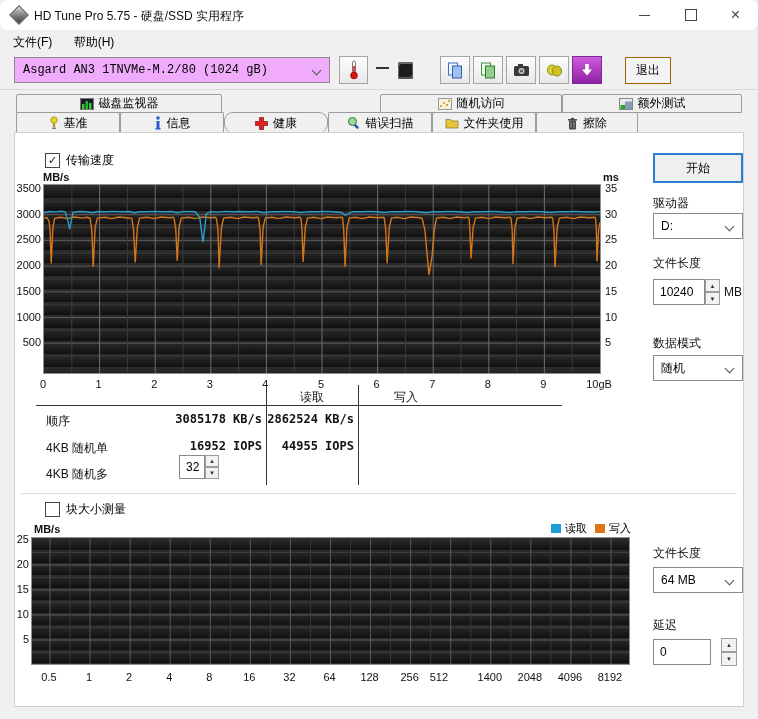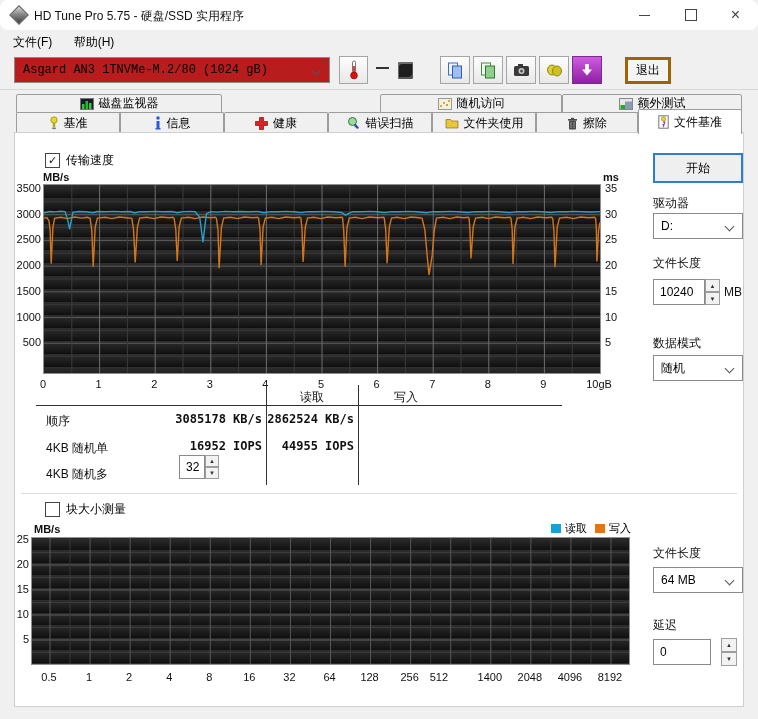--- a/index.html
+++ b/index.html
@@ -18,33 +18,33 @@
   .glyph-min{width:11px;height:1px;background:#444;}
   .glyph-max{width:10px;height:10px;border:1px solid #444;}
   .glyph-close{font-size:16px;color:#444;line-height:16px;font-weight:400;}
 
   
   .menubar{position:absolute;top:30px;left:0;right:0;height:22px;background:#f0f0f0;}
   .menu-item{display:inline-block;padding:4px 9px;font-size:12px;}
 
   
   .toolbar{position:absolute;top:52px;left:0;right:0;height:37px;background:#f0f0f0;border-bottom:1px solid #d7d7d7;}
-  .drive-select{position:absolute;left:14px;top:5px;width:316px;height:26px;background:#b91c1c;
+  .drive-select{position:absolute;left:14px;top:5px;width:316px;height:26px;background:#f0abfc;
                 border:1px solid #8a8a8a;box-sizing:border-box;
                 font-family:"Liberation Mono","DejaVu Sans Mono",monospace;font-size:12px;
                 line-height:24px;padding:0 36px 0 8px;white-space:nowrap;overflow:hidden;}
   .chev{position:absolute;right:9px;top:9px;width:6px;height:6px;border-right:1px solid #555;
         border-bottom:1px solid #555;transform:rotate(45deg);}
   .tool-btn{position:absolute;top:4px;height:28px;box-sizing:border-box;border:1px solid #a5a5a5;
             background:linear-gradient(#fdfdfd,#e8e8e8);display:flex;align-items:center;justify-content:center;}
   .temp-dash{position:absolute;top:15px;width:13px;height:2px;background:#333;}
   .temp-status{position:absolute;top:10px;width:15px;height:17px;background:#1d1d1d;border-radius:2px;
                box-shadow:inset 2px 3px 0 -1px #6a6a6a, inset -3px -4px 0 -2px #555;}
   .exit-btn{position:absolute;left:625px;top:5px;width:46px;height:27px;box-sizing:border-box;
-            border:3px solid #a16207;background:#f4f4f4;display:flex;align-items:center;justify-content:center;font-size:12px;}
+            border:1px solid #a16207;background:#f4f4f4;display:flex;align-items:center;justify-content:center;font-size:12px;}
 
   
   .tab{position:absolute;box-sizing:border-box;background:#f0f0f0;border:1px solid #9c9c9c;
        border-radius:2px 2px 0 0;display:flex;align-items:center;justify-content:center;gap:5px;font-size:12px;}
   .tab.row1{top:94px;height:19px;}
   .tab.row2{top:112px;height:21px;border-bottom:none;}
   .tab.active{background:#fff;top:109px;height:25px;z-index:5;}
   .tab svg{flex:0 0 auto;}
 
   
@@ -196,21 +196,21 @@
     <span>额外测试</span>
   </div>
   <div class="tab row2" style="left:120px;width:104px;">
     <svg width="8" height="14" viewBox="0 0 8 14">
       <circle cx="4" cy="2" r="1.8" fill="#2a5bd7"></circle>
       <rect x="2.5" y="5" width="3" height="7" fill="#2a5bd7"></rect>
         <rect x="1.5" y="12" width="5" height="1.5" fill="#2a5bd7"></rect>
     </svg>
     <span>信息</span>
   </div>
-  <div class="tab row2" style="left:224px;width:104px;">
+  <div class="tab row2" style="left:224px;width:104px;border-radius:9px;">
     <svg width="13" height="13" viewBox="0 0 13 13">
       <polygon points="4.5,0.5 8.5,0.5 8.5,4.5 12.5,4.5 12.5,8.5 8.5,8.5 8.5,12.5 4.5,12.5 4.5,8.5 0.5,8.5 0.5,4.5 4.5,4.5" fill="#d22" stroke="#801010" stroke-width="0.7"></polygon>
     </svg>
     <span>健康</span>
   </div>
   <div class="tab row2" style="left:328px;width:104px;">
     <svg width="14" height="14" viewBox="0 0 14 14">
       <circle cx="5.5" cy="5.5" r="4" fill="#9fd89f" stroke="#2f7a2f"></circle>
       <rect x="8.3" y="7.7" width="5.5" height="2.4" rx="1.2" transform="rotate(45 8.3 7.7)" fill="#2a4fae"></rect>
     </svg>
@@ -224,28 +224,20 @@
   </div>
   <div class="tab row2" style="left:536px;width:102px;">
     <svg width="11" height="13" viewBox="0 0 11 13">
       <rect x="2" y="3.5" width="7" height="9" rx="1" fill="#4a4a4a"></rect>
       <rect x="1" y="2" width="9" height="1.6" fill="#4a4a4a"></rect>
         <rect x="4" y="0.8" width="3" height="1.5" fill="#4a4a4a"></rect>
       <line x1="4" y1="5" x2="4" y2="11" stroke="#bbb" stroke-width="0.7"></line>
         <line x1="7" y1="5" x2="7" y2="11" stroke="#bbb" stroke-width="0.7"></line>
     </svg>
     <span>擦除</span>
-  </div>
-  <div class="tab row2 active" style="left:638px;width:104px;">
-    <svg width="11" height="14" viewBox="0 0 11 14">
-      <rect x="0.8" y="0.8" width="9.4" height="12.4" fill="#fff" stroke="#777"></rect>
-      <circle cx="5.5" cy="4" r="2.2" fill="#e8d52a" stroke="#8f851c" stroke-width="0.6"></circle>
-      <polygon points="5,6.5 7.5,6.5 5.5,13 4.5,9 6,9" fill="#a22ab8"></polygon>
-    </svg>
-    <span>文件基准</span>
   </div>
 
   <div class="content">
 
     <div class="checkbox" style="left:30px;top:19px;">
       <span class="cb-box">✓</span>
       <span>传输速度</span>
     </div>
 
     <div class="unit-lab" style="left:28px;top:38px;">MB/s</div>

